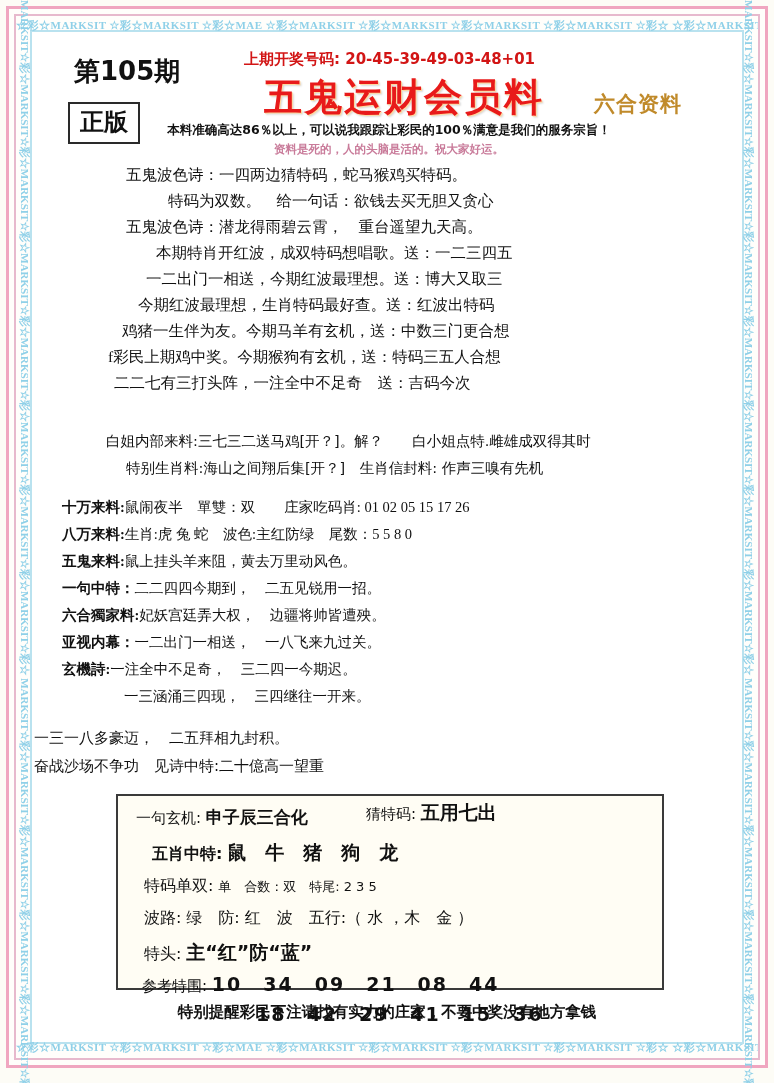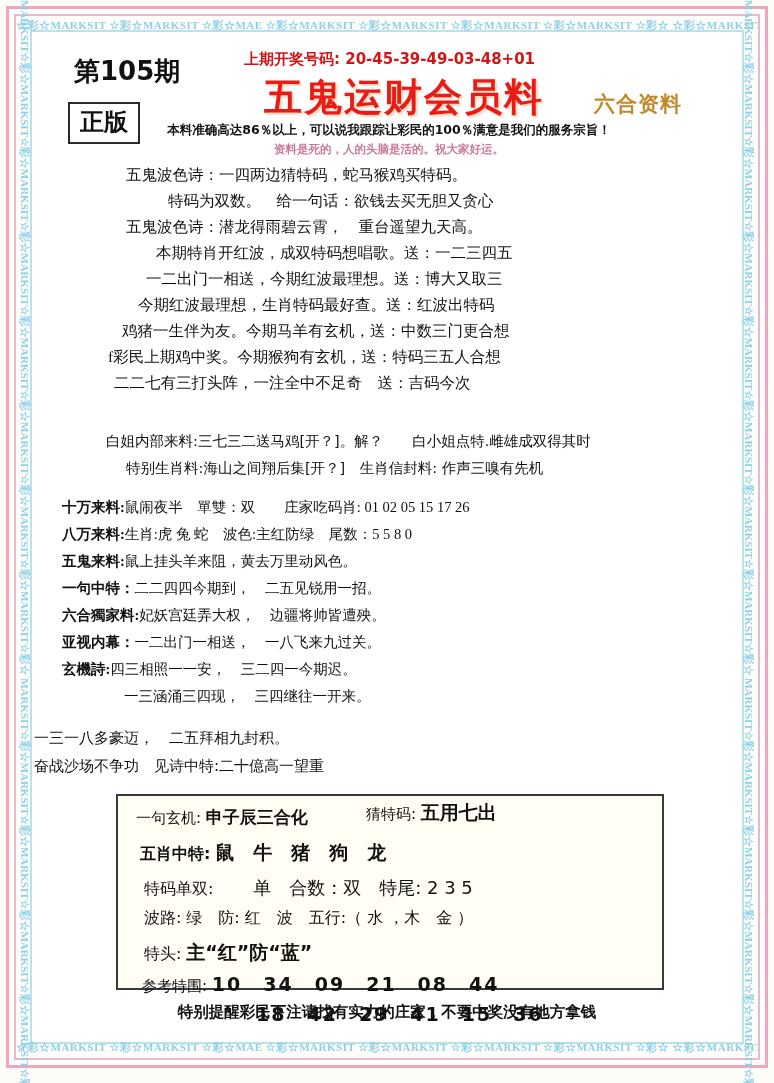--- a/index.html
+++ b/index.html
@@ -277,21 +277,21 @@
       <div class="lrow">
         <span class="lbl-b">一句中特：</span><span>二二四四今期到，　二五见锐用一招。</span>
       </div>
       <div class="lrow">
         <span class="lbl-b">六合獨家料:</span><span>妃妖宫廷弄大权，　边疆将帅皆遭殃。</span>
       </div>
       <div class="lrow">
         <span class="lbl-b">亚视内幕：</span><span>一二出门一相送，　一八飞来九过关。</span>
       </div>
       <div class="lrow">
-        <span class="lbl-b">玄機詩:</span><span>四三相照一一安，　三二四一今期迟。</span>
+        <span class="lbl-b">玄機詩:</span><span>一注全中不足奇，　三二四一今期迟。</span>
       </div>
       <div class="lrow" style="padding-left:62px">
         <span>一三涵涌三四现，　三四继往一开来。</span>
       </div>
     </div>
 
     <div style="position:absolute; left:0; top:690px; width:706px;">
       <div class="center-line">一三一八多豪迈，　二五拜相九封积。</div>
       <div class="center-line">奋战沙场不争功　见诗中特:二十億高一望重</div>
     </div>
@@ -300,27 +300,27 @@
       <div class="box-row" style="left:18px; top:10px;">
         <span>一句玄机:</span>
         <span class="big" style="font-size:17px;">申子辰三合化</span>
       </div>
       <div class="box-row" style="left:248px; top:4px;">
         <span>猜特码:</span>
         <span class="big">五用七出</span>
       </div>
 
       <div class="box-row" style="left:22px; top:44px;">
-        <span class="bold" style="font-size:16px;">五肖中特:</span>
+        <span class="bold" style="font-size:16px;margin-left:12px;">五肖中特:</span>
         <span class="big">鼠　牛　猪　狗　龙</span>
       </div>
 
       <div class="box-row" style="left:26px; top:80px;">
         <span style="font-size:16px;">特码单双:</span>
-        <span style="font-size:18px;margin-left:35px;">单　合数：双　特尾: 2 3 5</span>
+        <span style="font-size:13px;">单　合数：双　特尾: 2 3 5</span>
       </div>
 
       <div class="box-row" style="left:26px; top:112px;">
         <span style="font-size:16px;text-align:center;">波路:</span>
         <span style="font-size:16px;">绿　防: 红　波　五行:（ 水 ，木　金 ）</span>
       </div>
 
       <div class="box-row" style="left:26px; top:144px;">
         <span style="font-size:16px;">特头:</span>
         <span class="big">主“红”防“蓝”</span>

